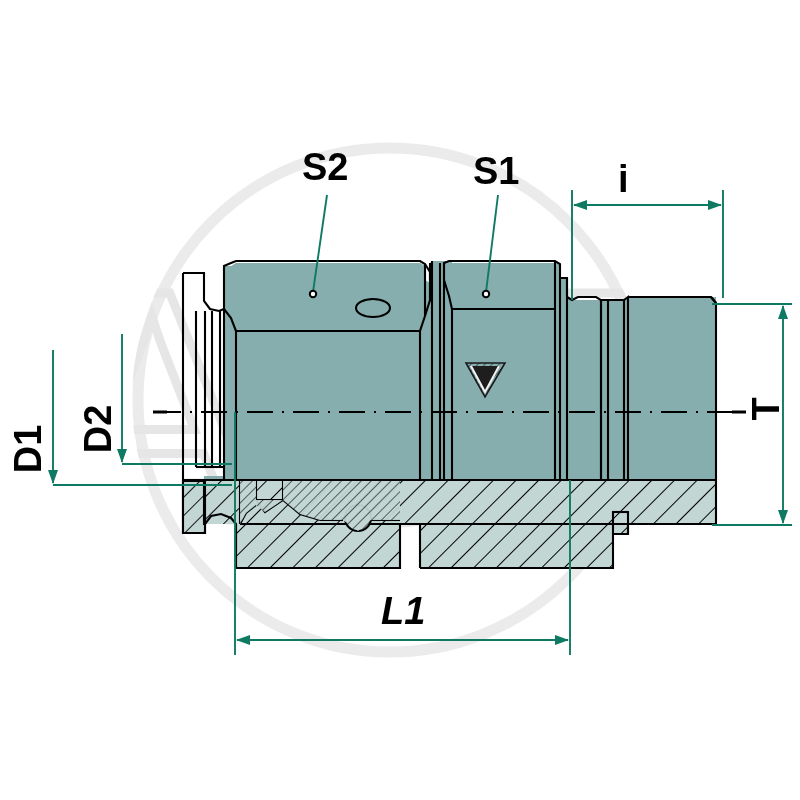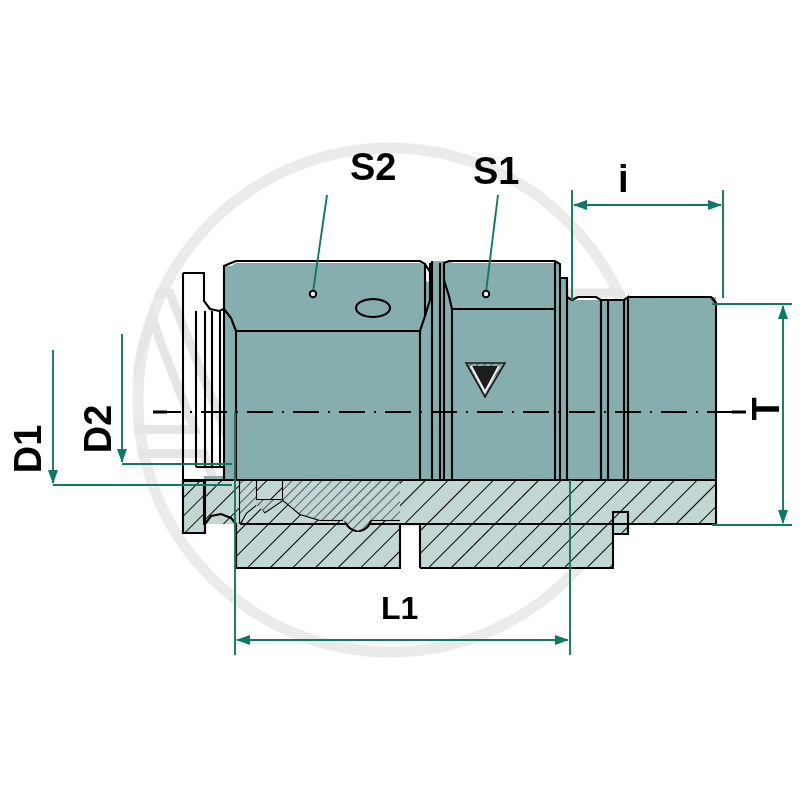--- a/index.html
+++ b/index.html
@@ -248,27 +248,27 @@
 
     <g>
       <line x1="732" y1="412" x2="746" y2="412" stroke="#000000" stroke-width="3"></line>
     </g>
     <g>
       <line x1="153" y1="412" x2="167" y2="412" stroke="#000000" stroke-width="3"></line>
     </g>
 
   </svg>
 
-  <div class="lbl" style="left:302px; top:148px; font-size:38px;margin-left:48px;">S2</div>
+  <div class="lbl" style="left:302px; top:148px; font-size:38px;">S2</div>
 
   <div class="lbl" style="left:473px; top:152px; font-size:38px;">S1</div>
 
   <div class="lbl" style="left:618px; top:160px; font-size:38px;">i</div>
 
   <div class="lbl lbl-rot" style="left:736px; top:390px; width:60px; text-align:center; font-size:38px;">T</div>
 
   <div class="lbl lbl-rot" style="left:-12px; top:430px; width:80px; text-align:center; font-size:38px;">D1</div>
 
   <div class="lbl lbl-rot" style="left:58px; top:410px; width:80px; text-align:center; font-size:38px;">D2</div>
 
-  <div class="lbl" style="left:381px; top:592px; font-size:32px;">L1</div>
+  <div class="lbl" style="left:381px; top:592px; font-size:38px;font-style:italic;">L1</div>
 
 </div>
 
 </body></html>

